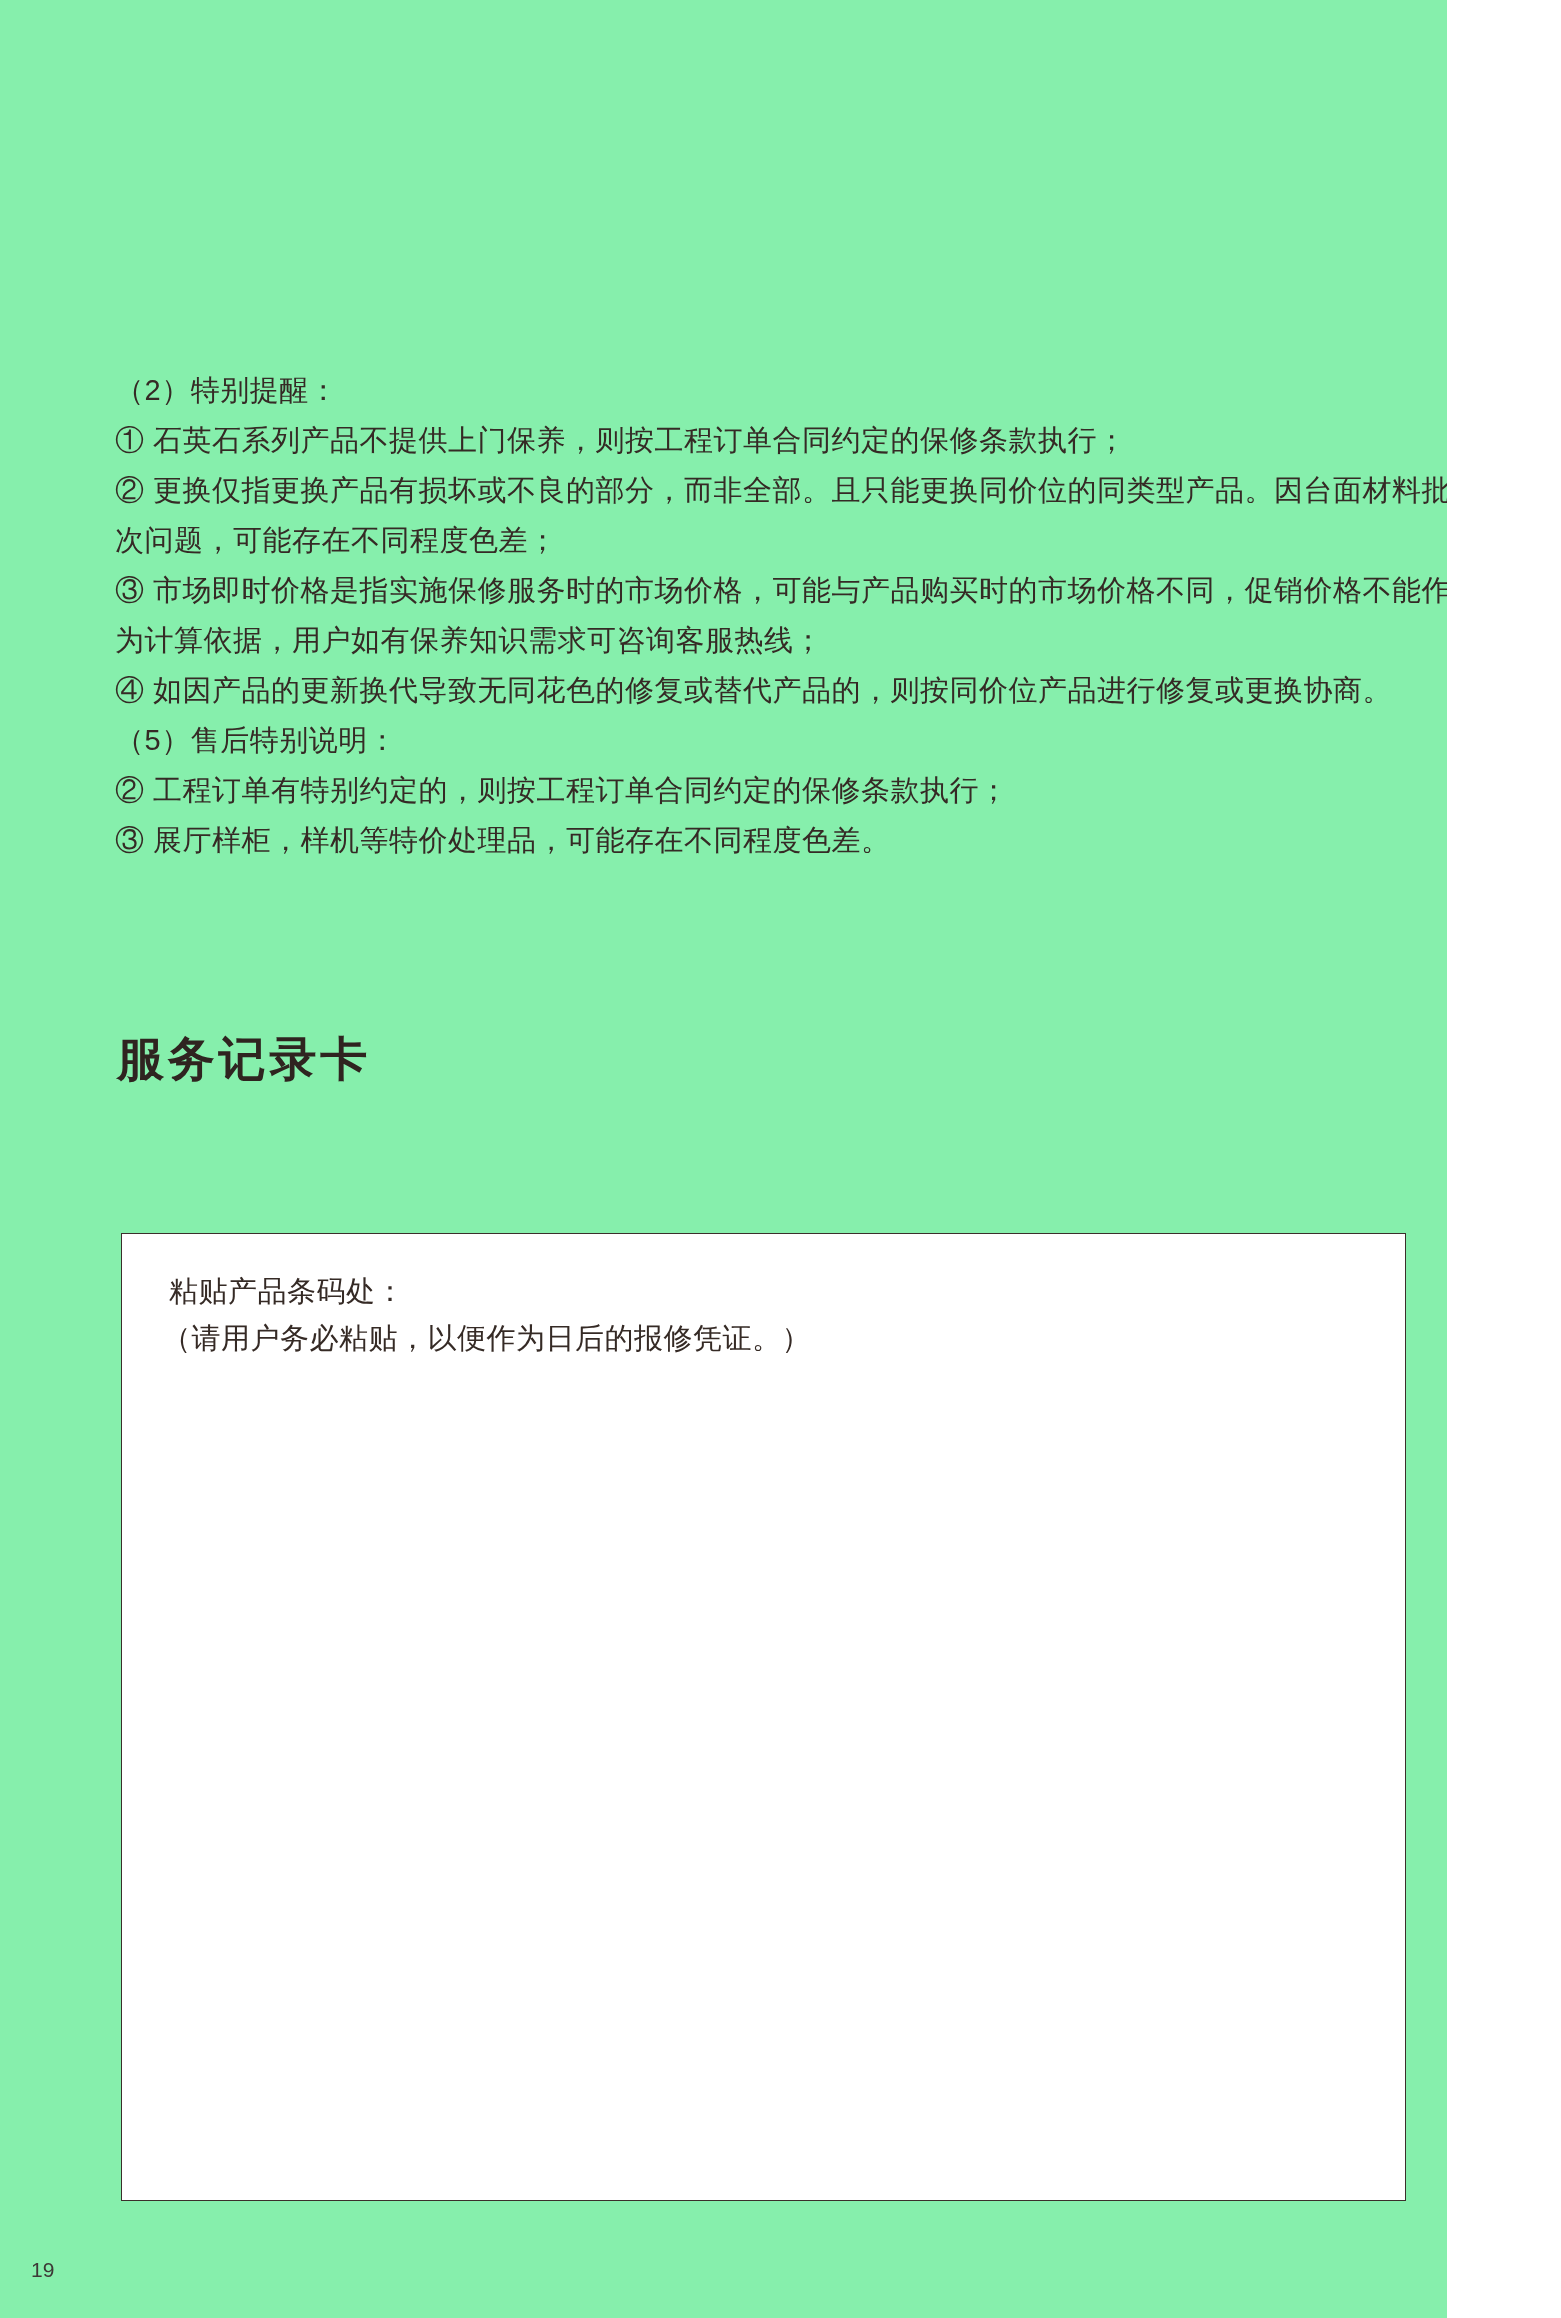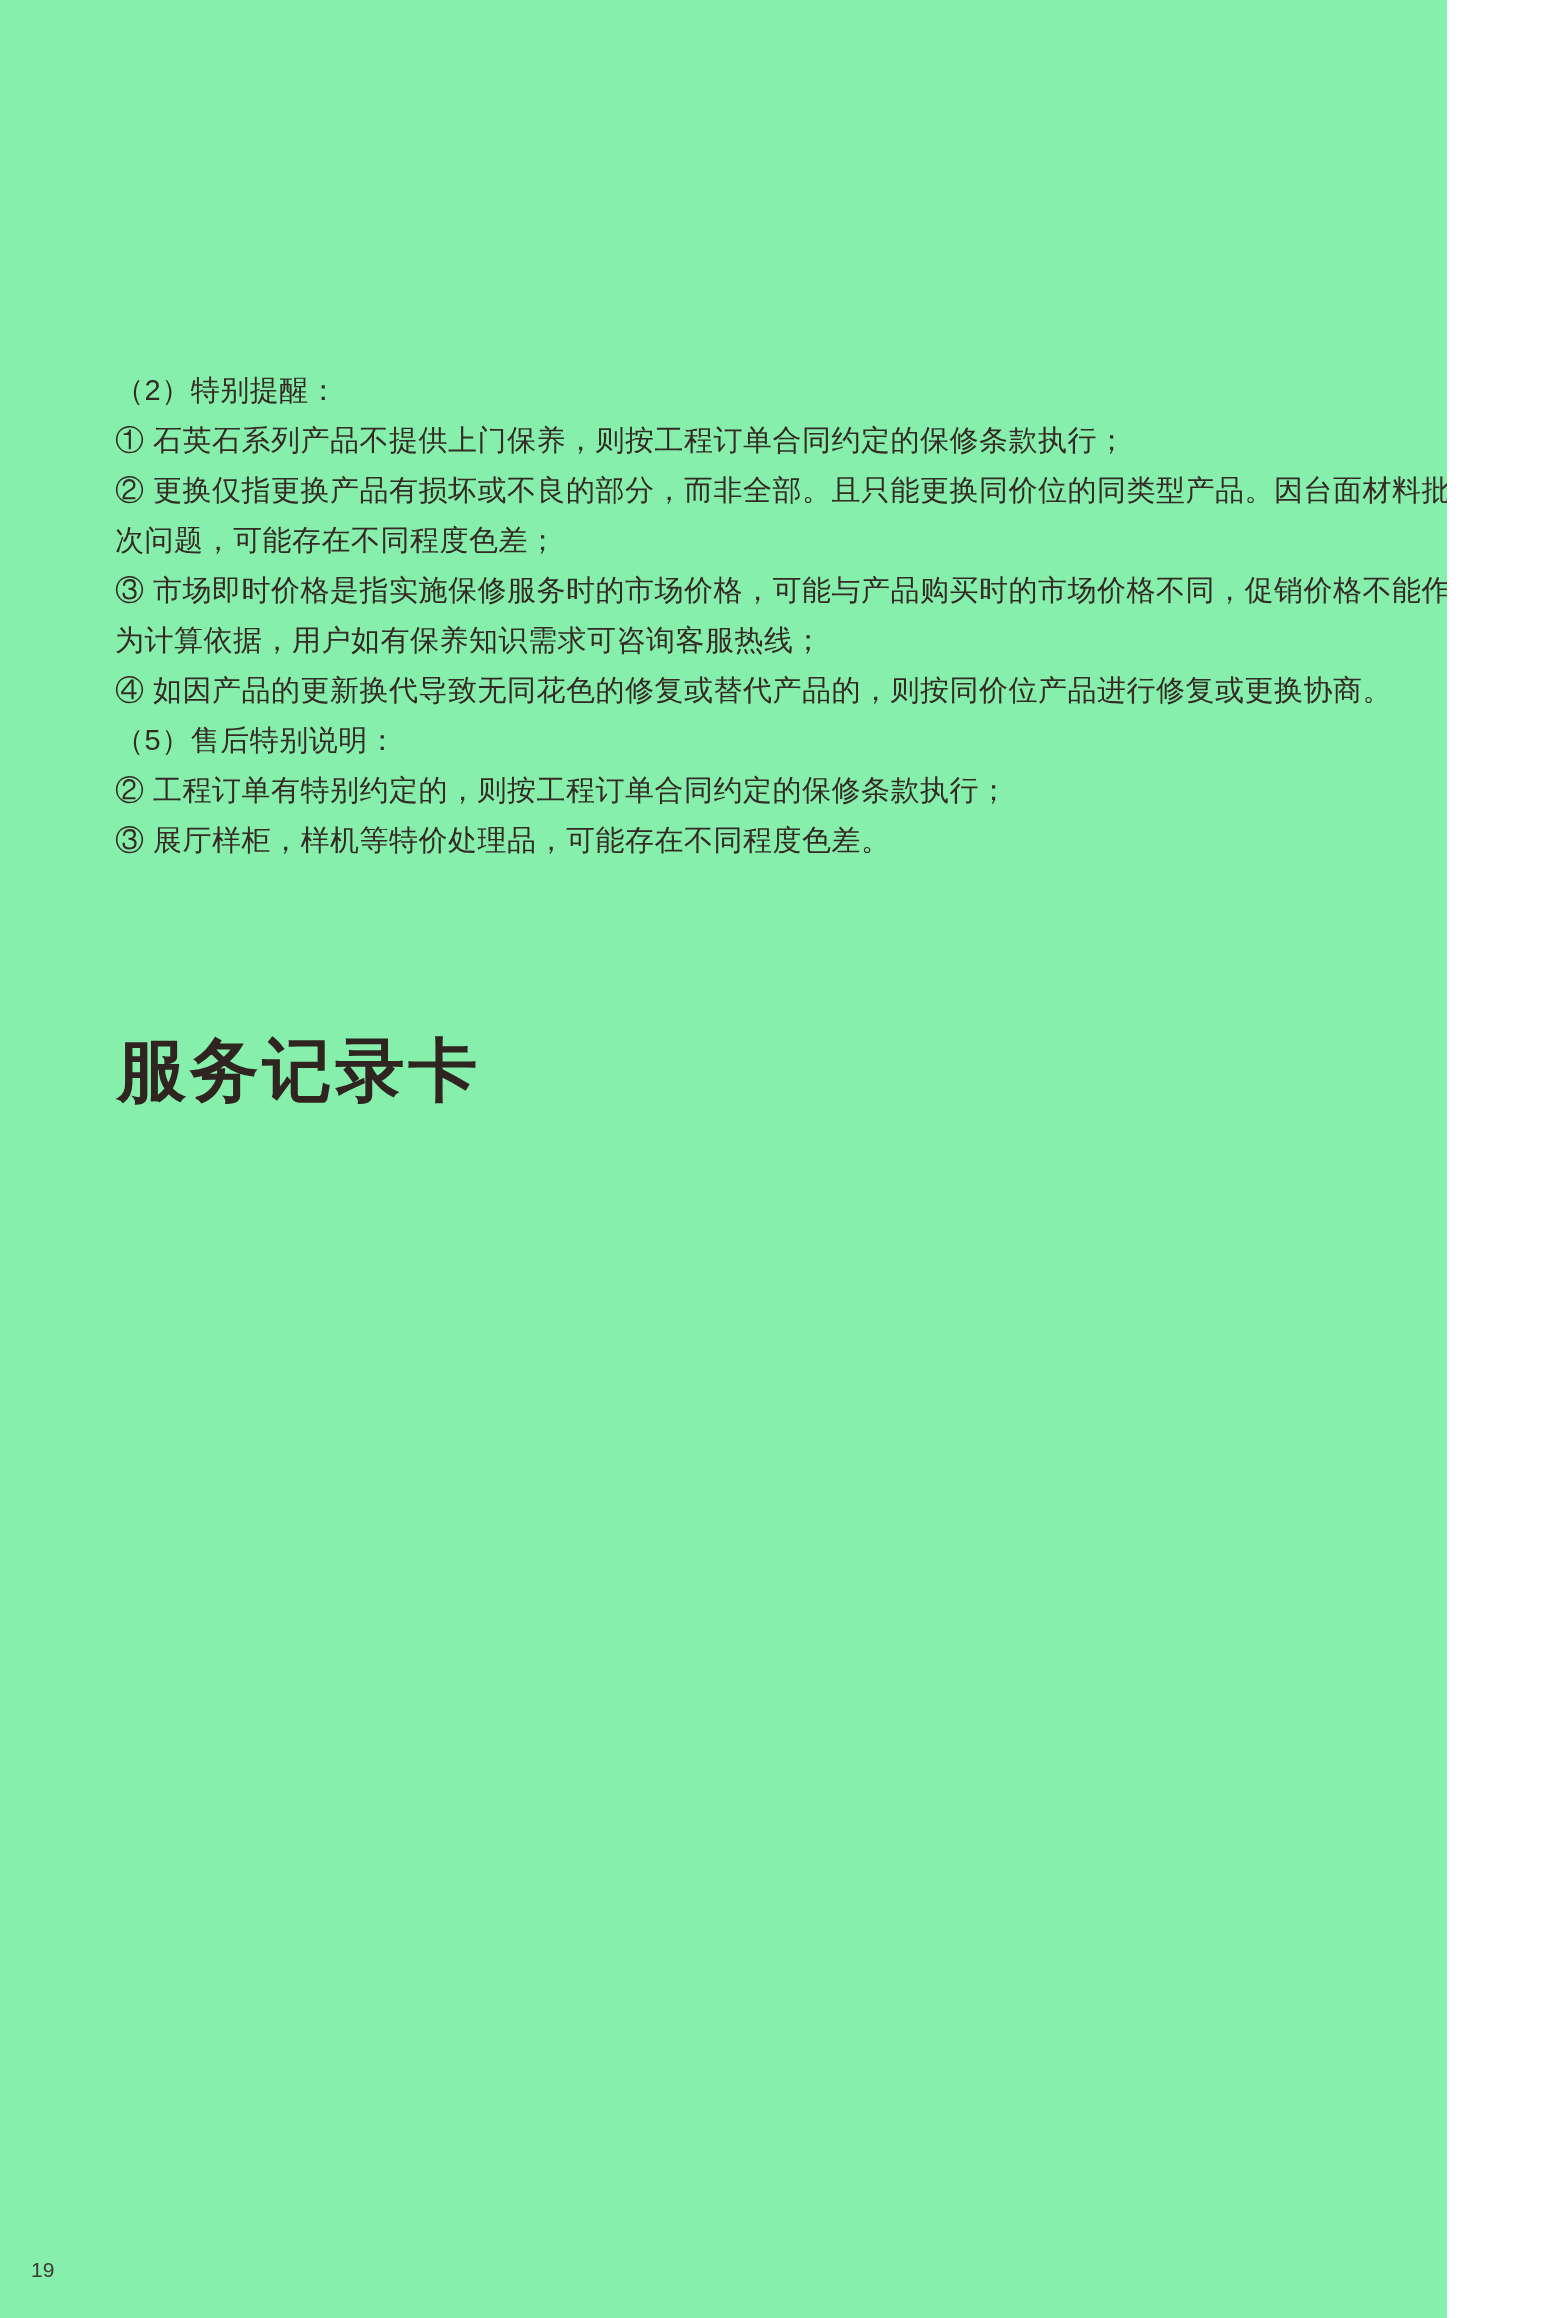--- a/index.html
+++ b/index.html
@@ -27,21 +27,21 @@
   }
   .terms .line {
     white-space: nowrap;
     height: 50px;
   }
   .section-title {
     position: absolute;
     left: 117px;
     top: 1033px;
     margin: 0;
-    font-size: 69px;
+    font-size: 47px;
     line-height: 1.1;
     font-weight: bold;
     letter-spacing: 3.8px;
     color: #2f2420;
   }
   .barcode-box {
     position: absolute;
     left: 121px;
     top: 1233px;
     width: 1285px;
@@ -87,17 +87,21 @@
     <div class="line">③ 市场即时价格是指实施保修服务时的市场价格，可能与产品购买时的市场价格不同，促销价格不能作</div>
     <div class="line">为计算依据，用户如有保养知识需求可咨询客服热线；</div>
     <div class="line">④ 如因产品的更新换代导致无同花色的修复或替代产品的，则按同价位产品进行修复或更换协商。</div>
     <div class="line">（5）售后特别说明：</div>
     <div class="line">② 工程订单有特别约定的，则按工程订单合同约定的保修条款执行；</div>
     <div class="line">③ 展厅样柜，样机等特价处理品，可能存在不同程度色差。</div>
   </section>
 
   <h1 class="section-title">服务记录卡</h1>
 
+  <div class="barcode-box">
+    <div class="box-label">粘贴产品条码处：</div>
+    <div class="box-note">（请用户务必粘贴，以便作为日后的报修凭证。）</div>
+  </div>
 
   <div class="page-number">19</div>
 
 </div>
 
 
 </body></html>

